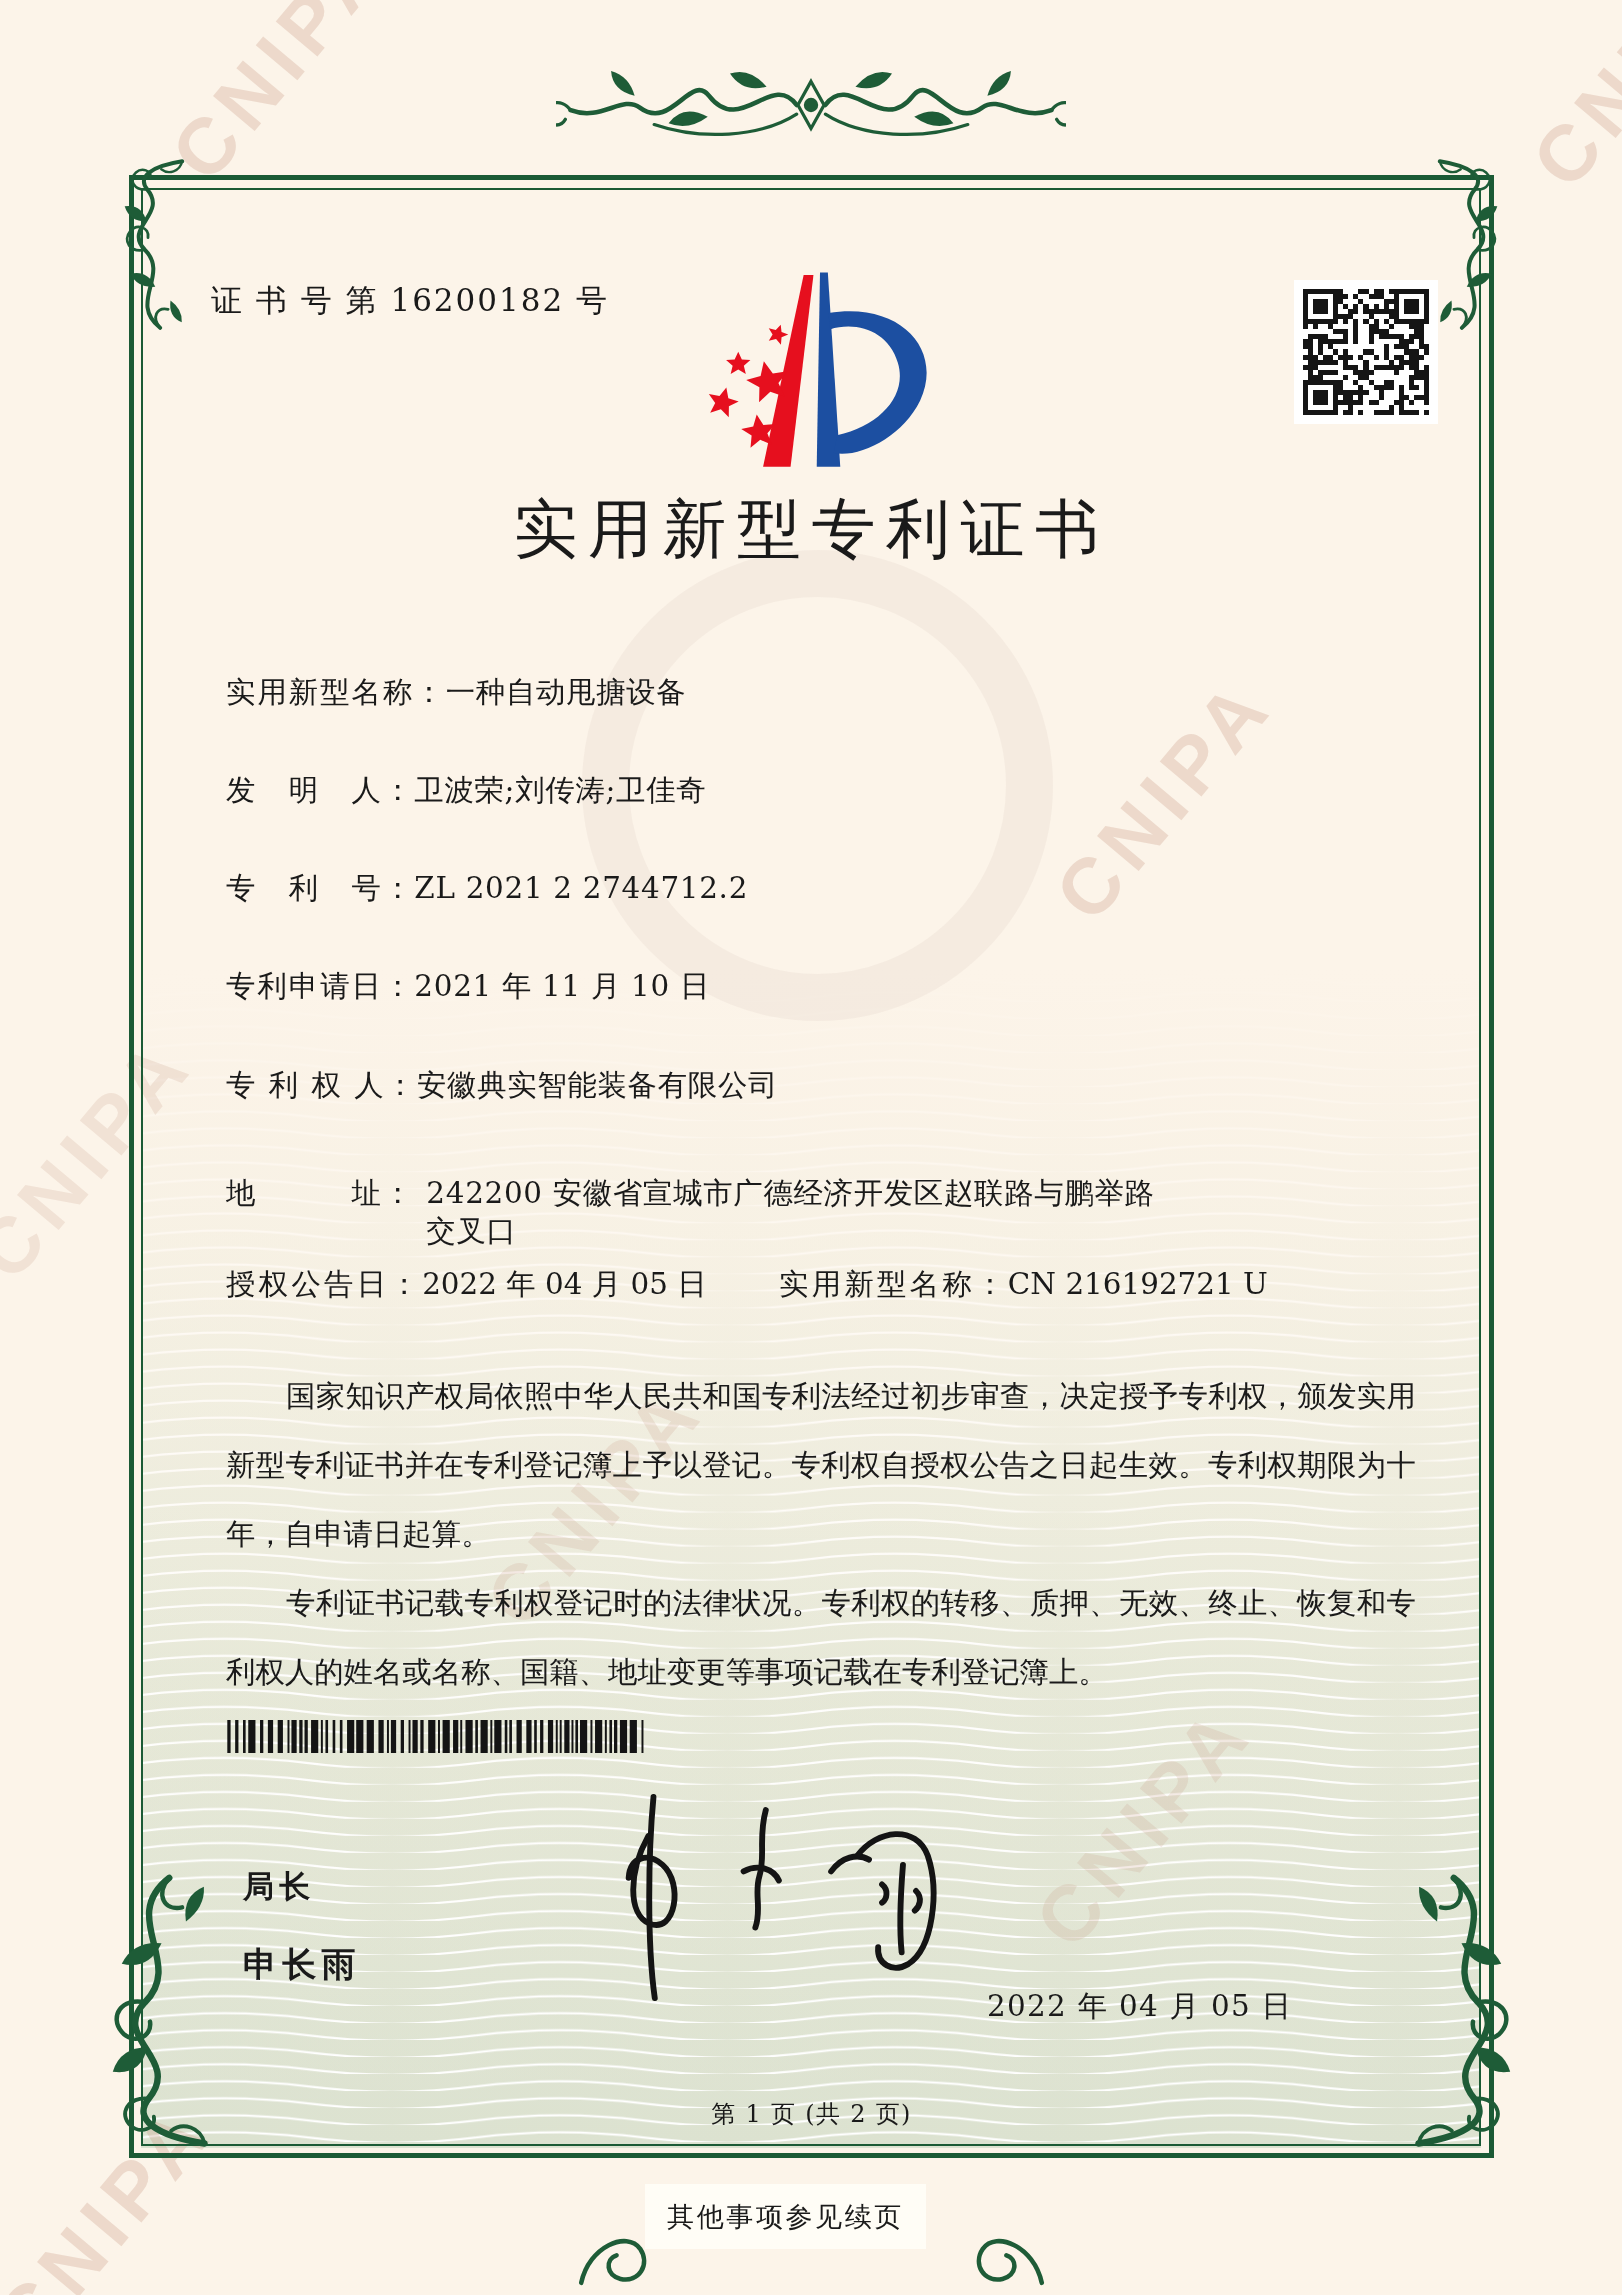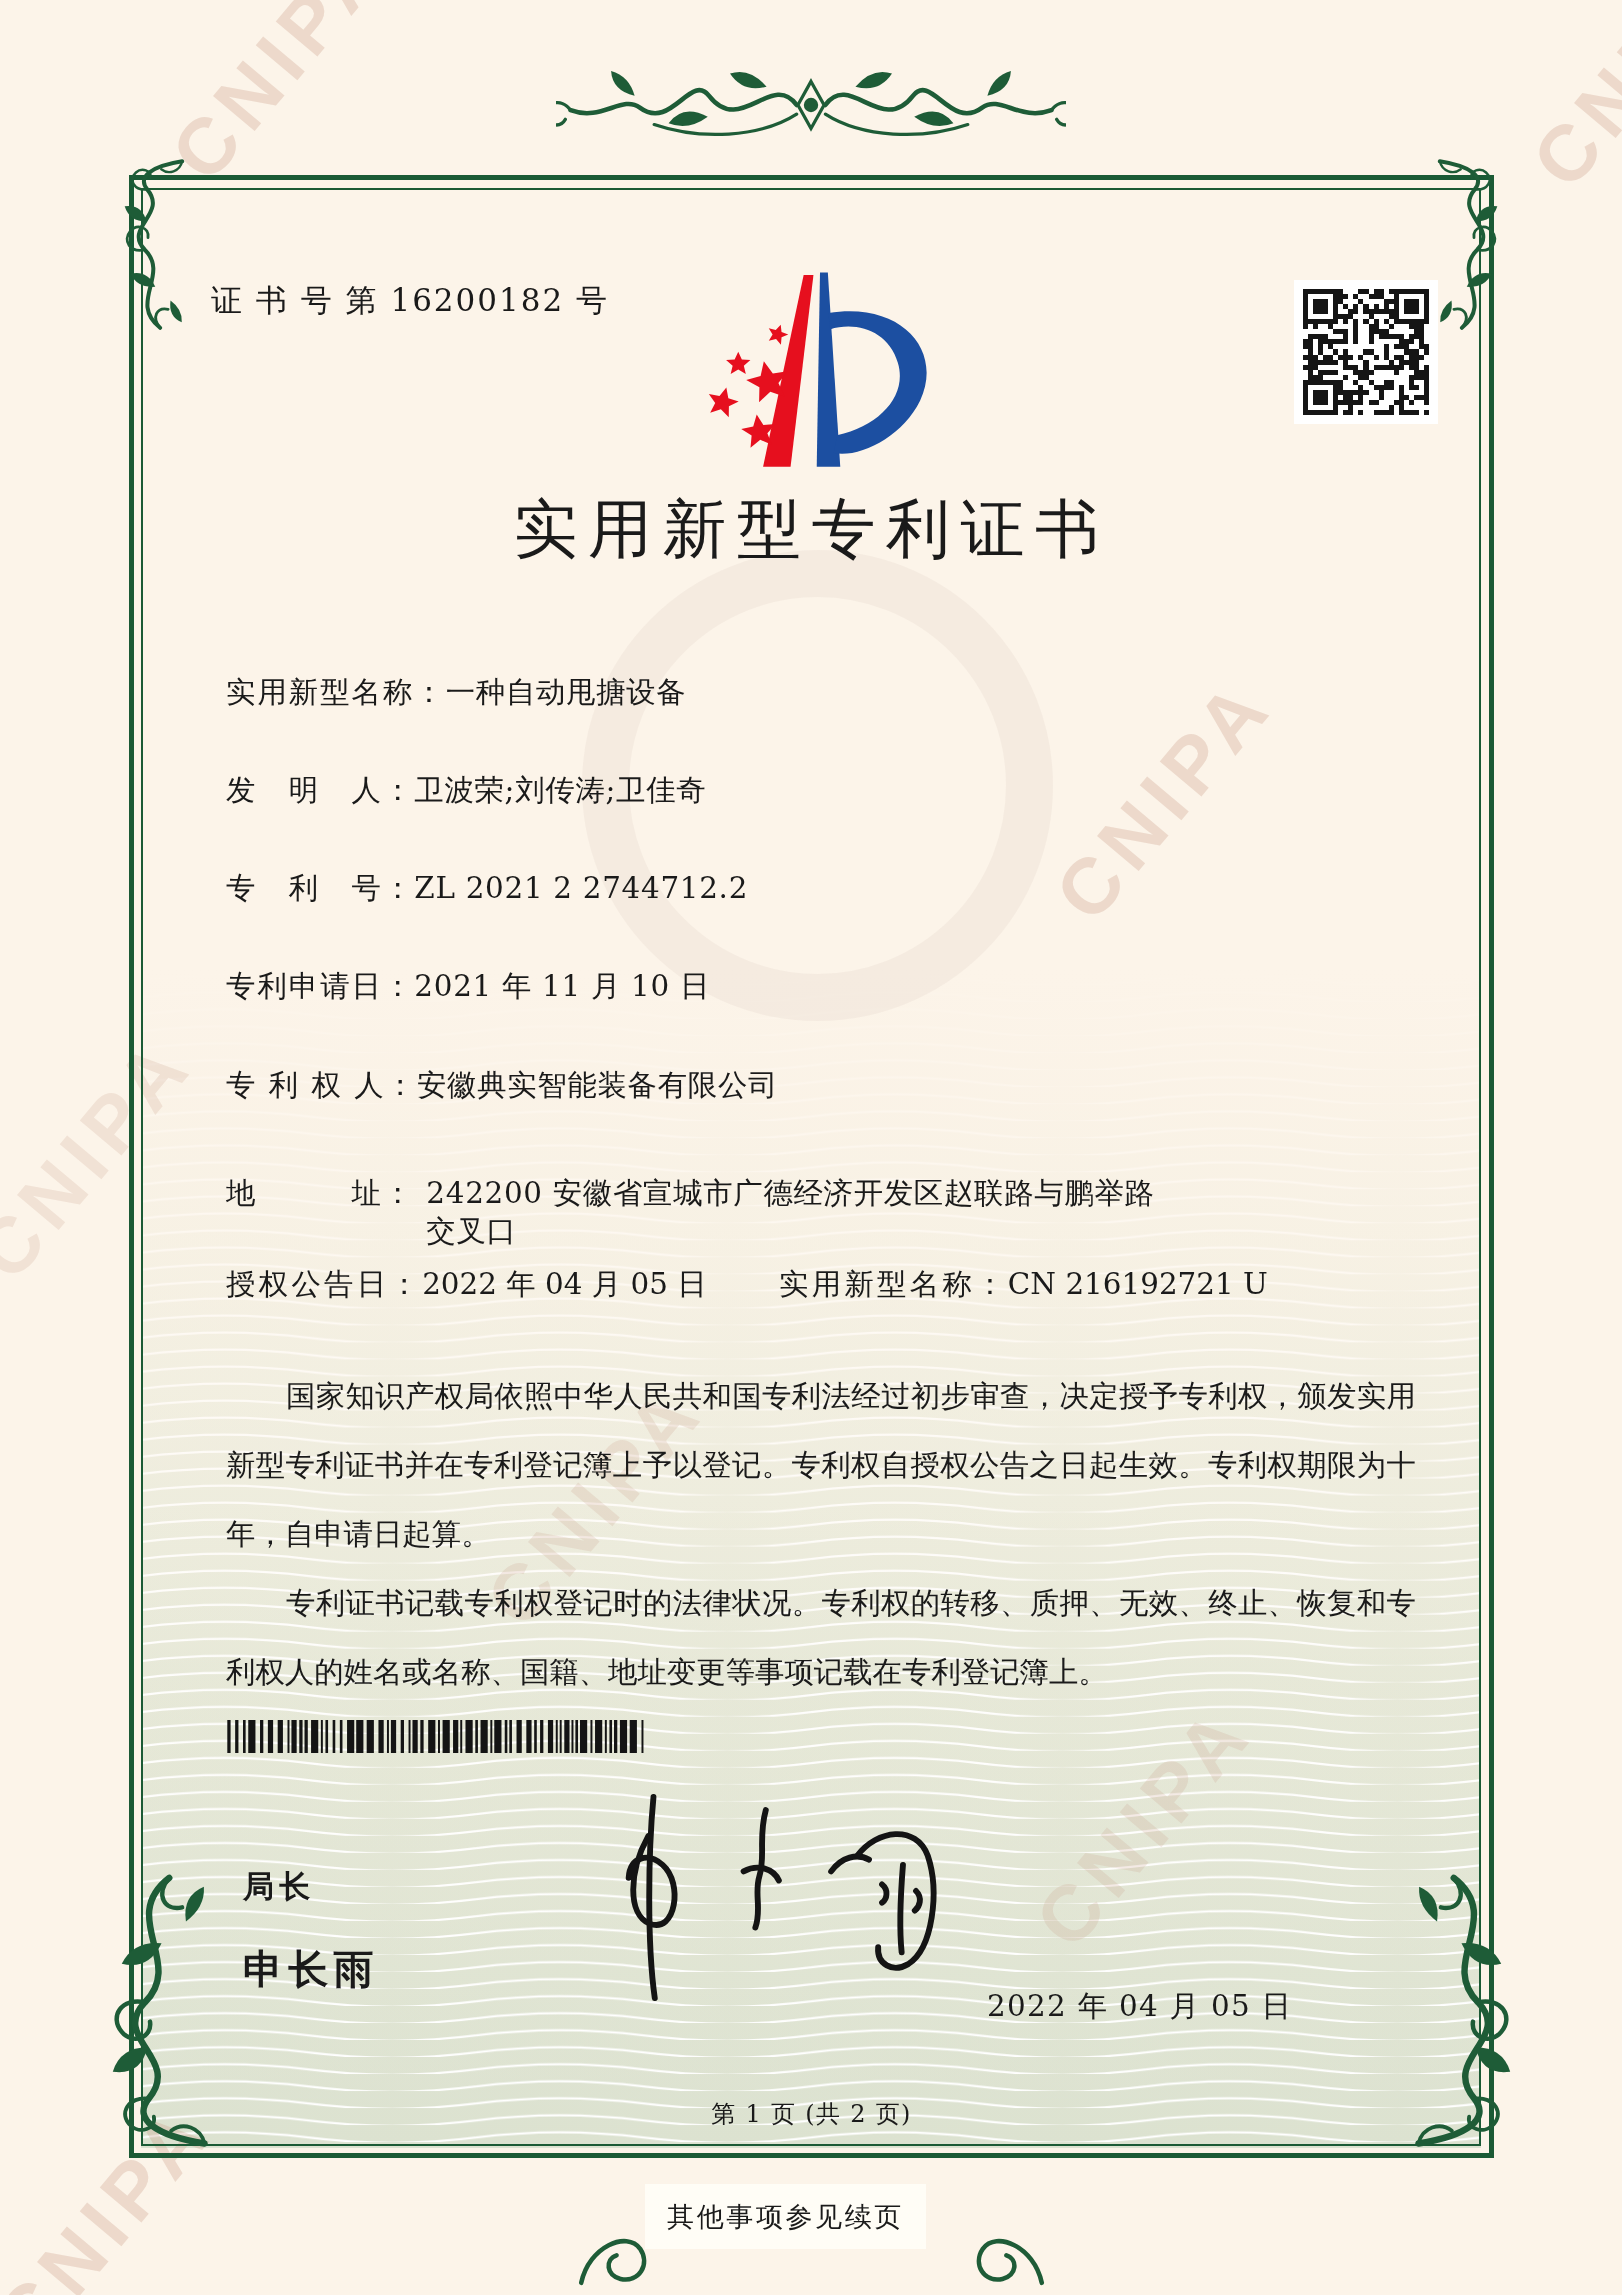--- a/index.html
+++ b/index.html
@@ -52,21 +52,21 @@
   .g2{ position:absolute; left:553px; top:592px; }
   .glabel{ letter-spacing:3.3px; white-space:pre; }
   
   .body-text{ position:absolute; left:226px; top:1362px; width:1190px;
     font-size:29.4px; line-height:69px; text-align:justify; }
   .body-text p{ text-indent:60px; }
   
   .barcode{ position:absolute; left:226px; top:1720px; width:424px; height:33px; }
   .sig-title{ position:absolute; left:243px; top:1866px; font-size:31px; font-weight:700;
     letter-spacing:5.2px; font-family:"Liberation Sans","DejaVu Sans",sans-serif; }
-  .sig-name{ position:absolute; left:243px; top:1942px; font-size:40px; font-weight:700;
+  .sig-name{ position:absolute; left:243px; top:1942px; font-size:34px; font-weight:700;
     letter-spacing:5.2px; font-family:"Liberation Sans","DejaVu Sans",sans-serif; }
   .signature{ position:absolute; left:550px; top:1793px; width:510px; height:209px; }
   .issue-date{ position:absolute; left:987px; top:1987px; font-size:29.4px; letter-spacing:1.3px; }
   .page-no{ position:absolute; left:0; top:2098px; width:100%; text-align:center;
     font-size:24px; letter-spacing:1.3px; }
   .footer-box{ position:absolute; left:645px; top:2184px; width:281px; height:65px;
     background:#fffdf6; display:flex; align-items:center; justify-content:center;
     font-size:27px; letter-spacing:2.6px; }
 </style>
 </head>

